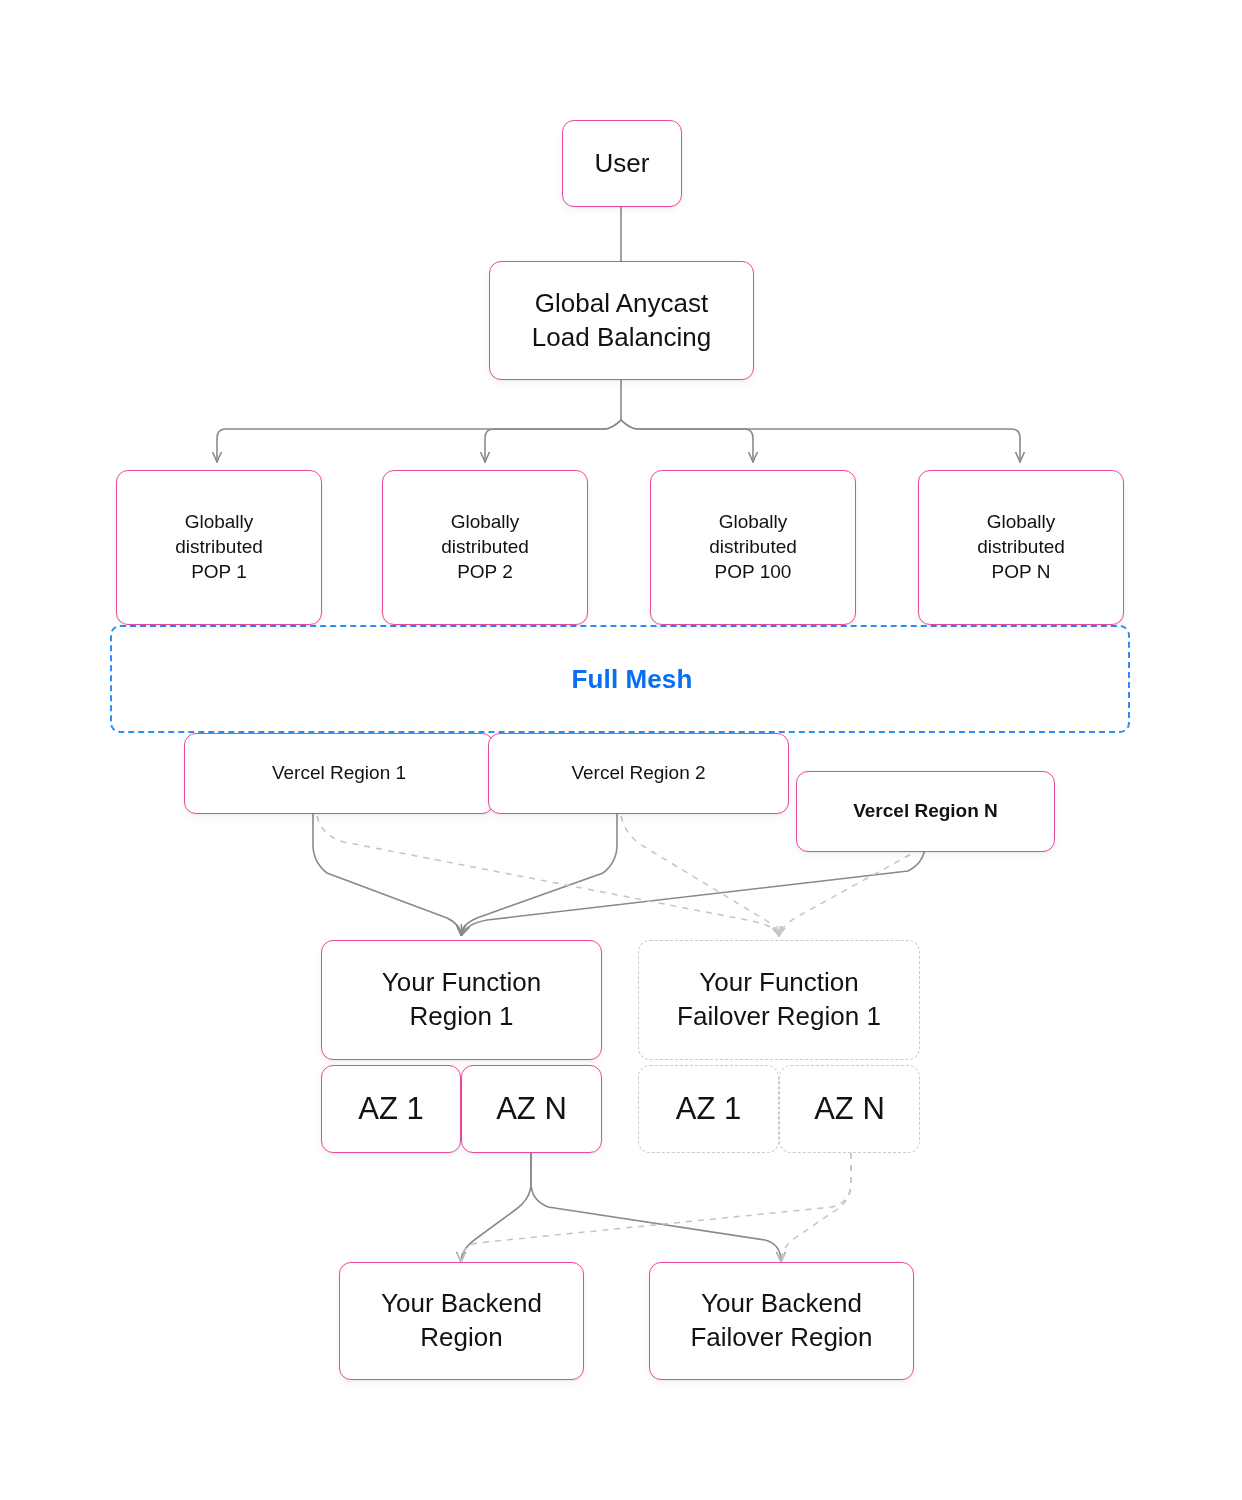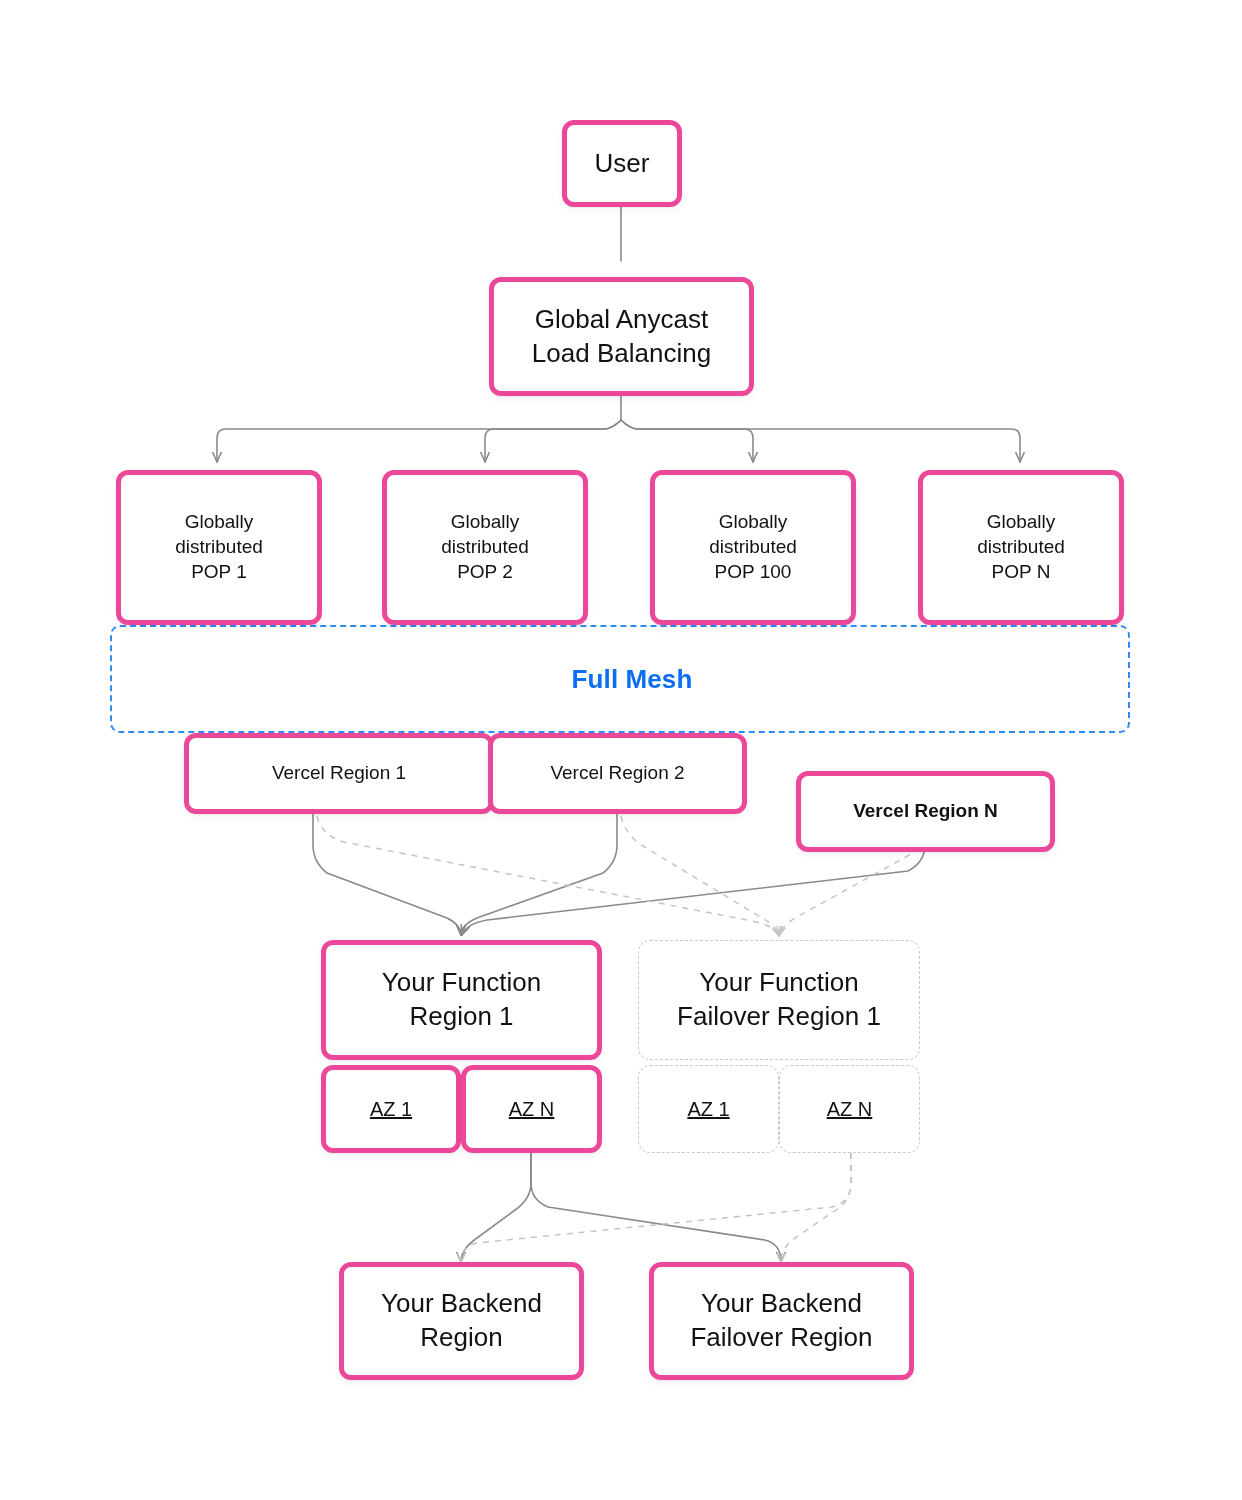--- a/index.html
+++ b/index.html
@@ -28,38 +28,38 @@
   }
   .node {
     position: absolute;
     box-sizing: border-box;
     display: flex;
     align-items: center;
     justify-content: center;
     text-align: center;
     color: #121212;
     background: #ffffff;
-    border: 5px solid #ec4899;
+    border: 1px solid #ec4899;
     border-radius: 12px;
     box-shadow: 0 1px 2px rgba(0,0,0,0.05), 0 4px 10px rgba(0,0,0,0.045);
     line-height: 1.30;
     z-index: 3;
   }
   .node .lbl {
     display: block;
     white-space: pre-line;
   }
   .node.dashed {
     background: transparent;
     border: 1px dashed #c9c9c9;
     box-shadow: none;
   }
   .node.f26 { font-size: 26px; }
   .node.f25 { font-size: 19px; }
-  .node.f24 { font-size: 20px; text-decoration: underline; }
+  .node.f24 { font-size: 31px; }
 
   .mesh-zone {
     position: absolute;
     box-sizing: border-box;
     border: 2px dashed #2d8cf5;
     border-radius: 10px;
     z-index: 1;
     display: flex;
     align-items: center;
     justify-content: center;
@@ -119,21 +119,21 @@
 
       <path d="M 851 1153 L 851 1183 Q 851 1202 833 1212 L 795 1238 Q 781 1248 781 1262" marker-end="url(#arrow-dashed)"></path>
       <path d="M 851 1153 L 851 1183 Q 851 1202 832 1207 L 477 1243 Q 461 1246 461 1262" marker-end="url(#arrow-dashed)"></path>
     </g>
   </svg>
 
   <div class="node f26" style="left:562px; top:120px; width:120px; height:87px;">
     <span class="lbl">User</span>
   </div>
 
-  <div class="node f26" style="left:489px; top:277px; width:265px; height:119px;">
+  <div class="node f26" style="left:489px; top:261px; width:265px; height:119px;">
     <span class="lbl">Global Anycast
 Load Balancing</span>
   </div>
 
   <div class="node f25" style="left:116px; top:470px; width:206px; height:155px;">
     <span class="lbl">Globally
 distributed
 POP 1</span>
   </div>
   <div class="node f25" style="left:382px; top:470px; width:206px; height:155px;">
@@ -152,21 +152,21 @@
 POP N</span>
   </div>
 
   <div class="mesh-zone" style="left:110px; top:625px; width:1020px; height:108px;">
     <span class="mesh-label">Full Mesh</span>
   </div>
 
   <div class="node f25" style="left:184px; top:733px; width:310px; height:81px;">
     <span class="lbl">Vercel Region 1</span>
   </div>
-  <div class="node f25" style="left:488px; top:733px; width:259px; height:81px;">
+  <div class="node f25" style="left:488px; top:733px; width:301px; height:81px;">
     <span class="lbl">Vercel Region 2</span>
   </div>
   <div class="node f25" style="left:796px; top:771px; width:259px; height:81px;font-weight:bold;">
     <span class="lbl">Vercel Region N</span>
   </div>
 
   <div class="node f26" style="left:321px; top:940px; width:281px; height:120px;">
     <span class="lbl">Your Function
 Region 1</span>
   </div>

